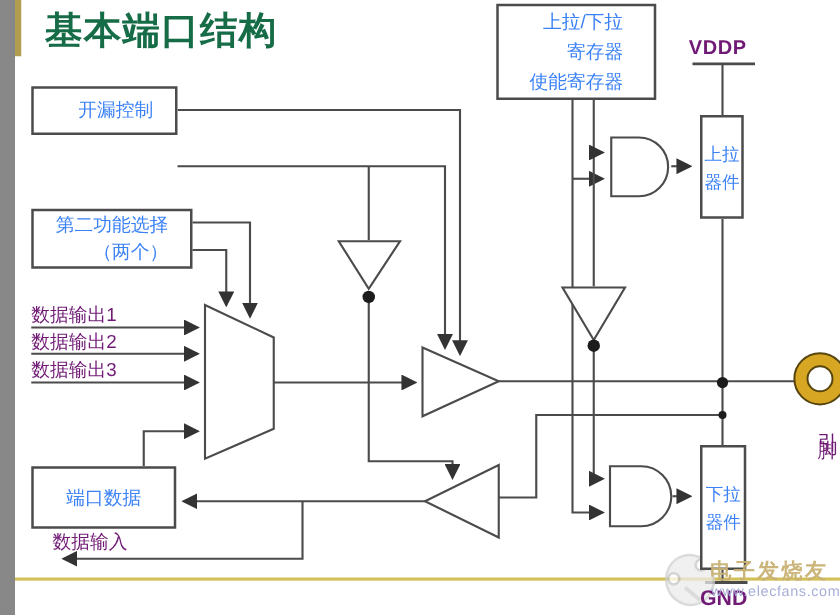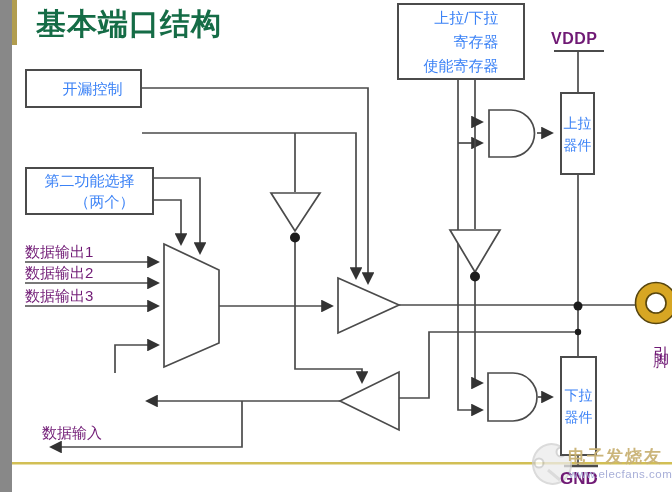--- a/index.html
+++ b/index.html
@@ -126,20 +126,21 @@
 
   <div class="abs" id="left-bar"></div>
   <div class="abs" id="title">基本端口结构</div>
 
   <div class="abs block" id="blk-open-drain">开漏控制</div>
   <div class="abs block" id="blk-altfunc">第二功能选择
 （两个）</div>
   <div class="abs block" id="blk-pudreg">上拉/下拉
 寄存器
 使能寄存器</div>
+  <div class="abs block" id="blk-portdata">端口数据</div>
   <div class="abs block" id="blk-pullup">上拉
 器件</div>
   <div class="abs block" id="blk-pulldown">下拉
 器件</div>
 
   <div class="abs sig" id="lbl-do1">数据输出1</div>
   <div class="abs sig" id="lbl-do2">数据输出2</div>
   <div class="abs sig" id="lbl-do3">数据输出3</div>
   <div class="abs sig" id="lbl-din">数据输入</div>
   <div class="abs sig" id="lbl-vddp">VDDP</div>

